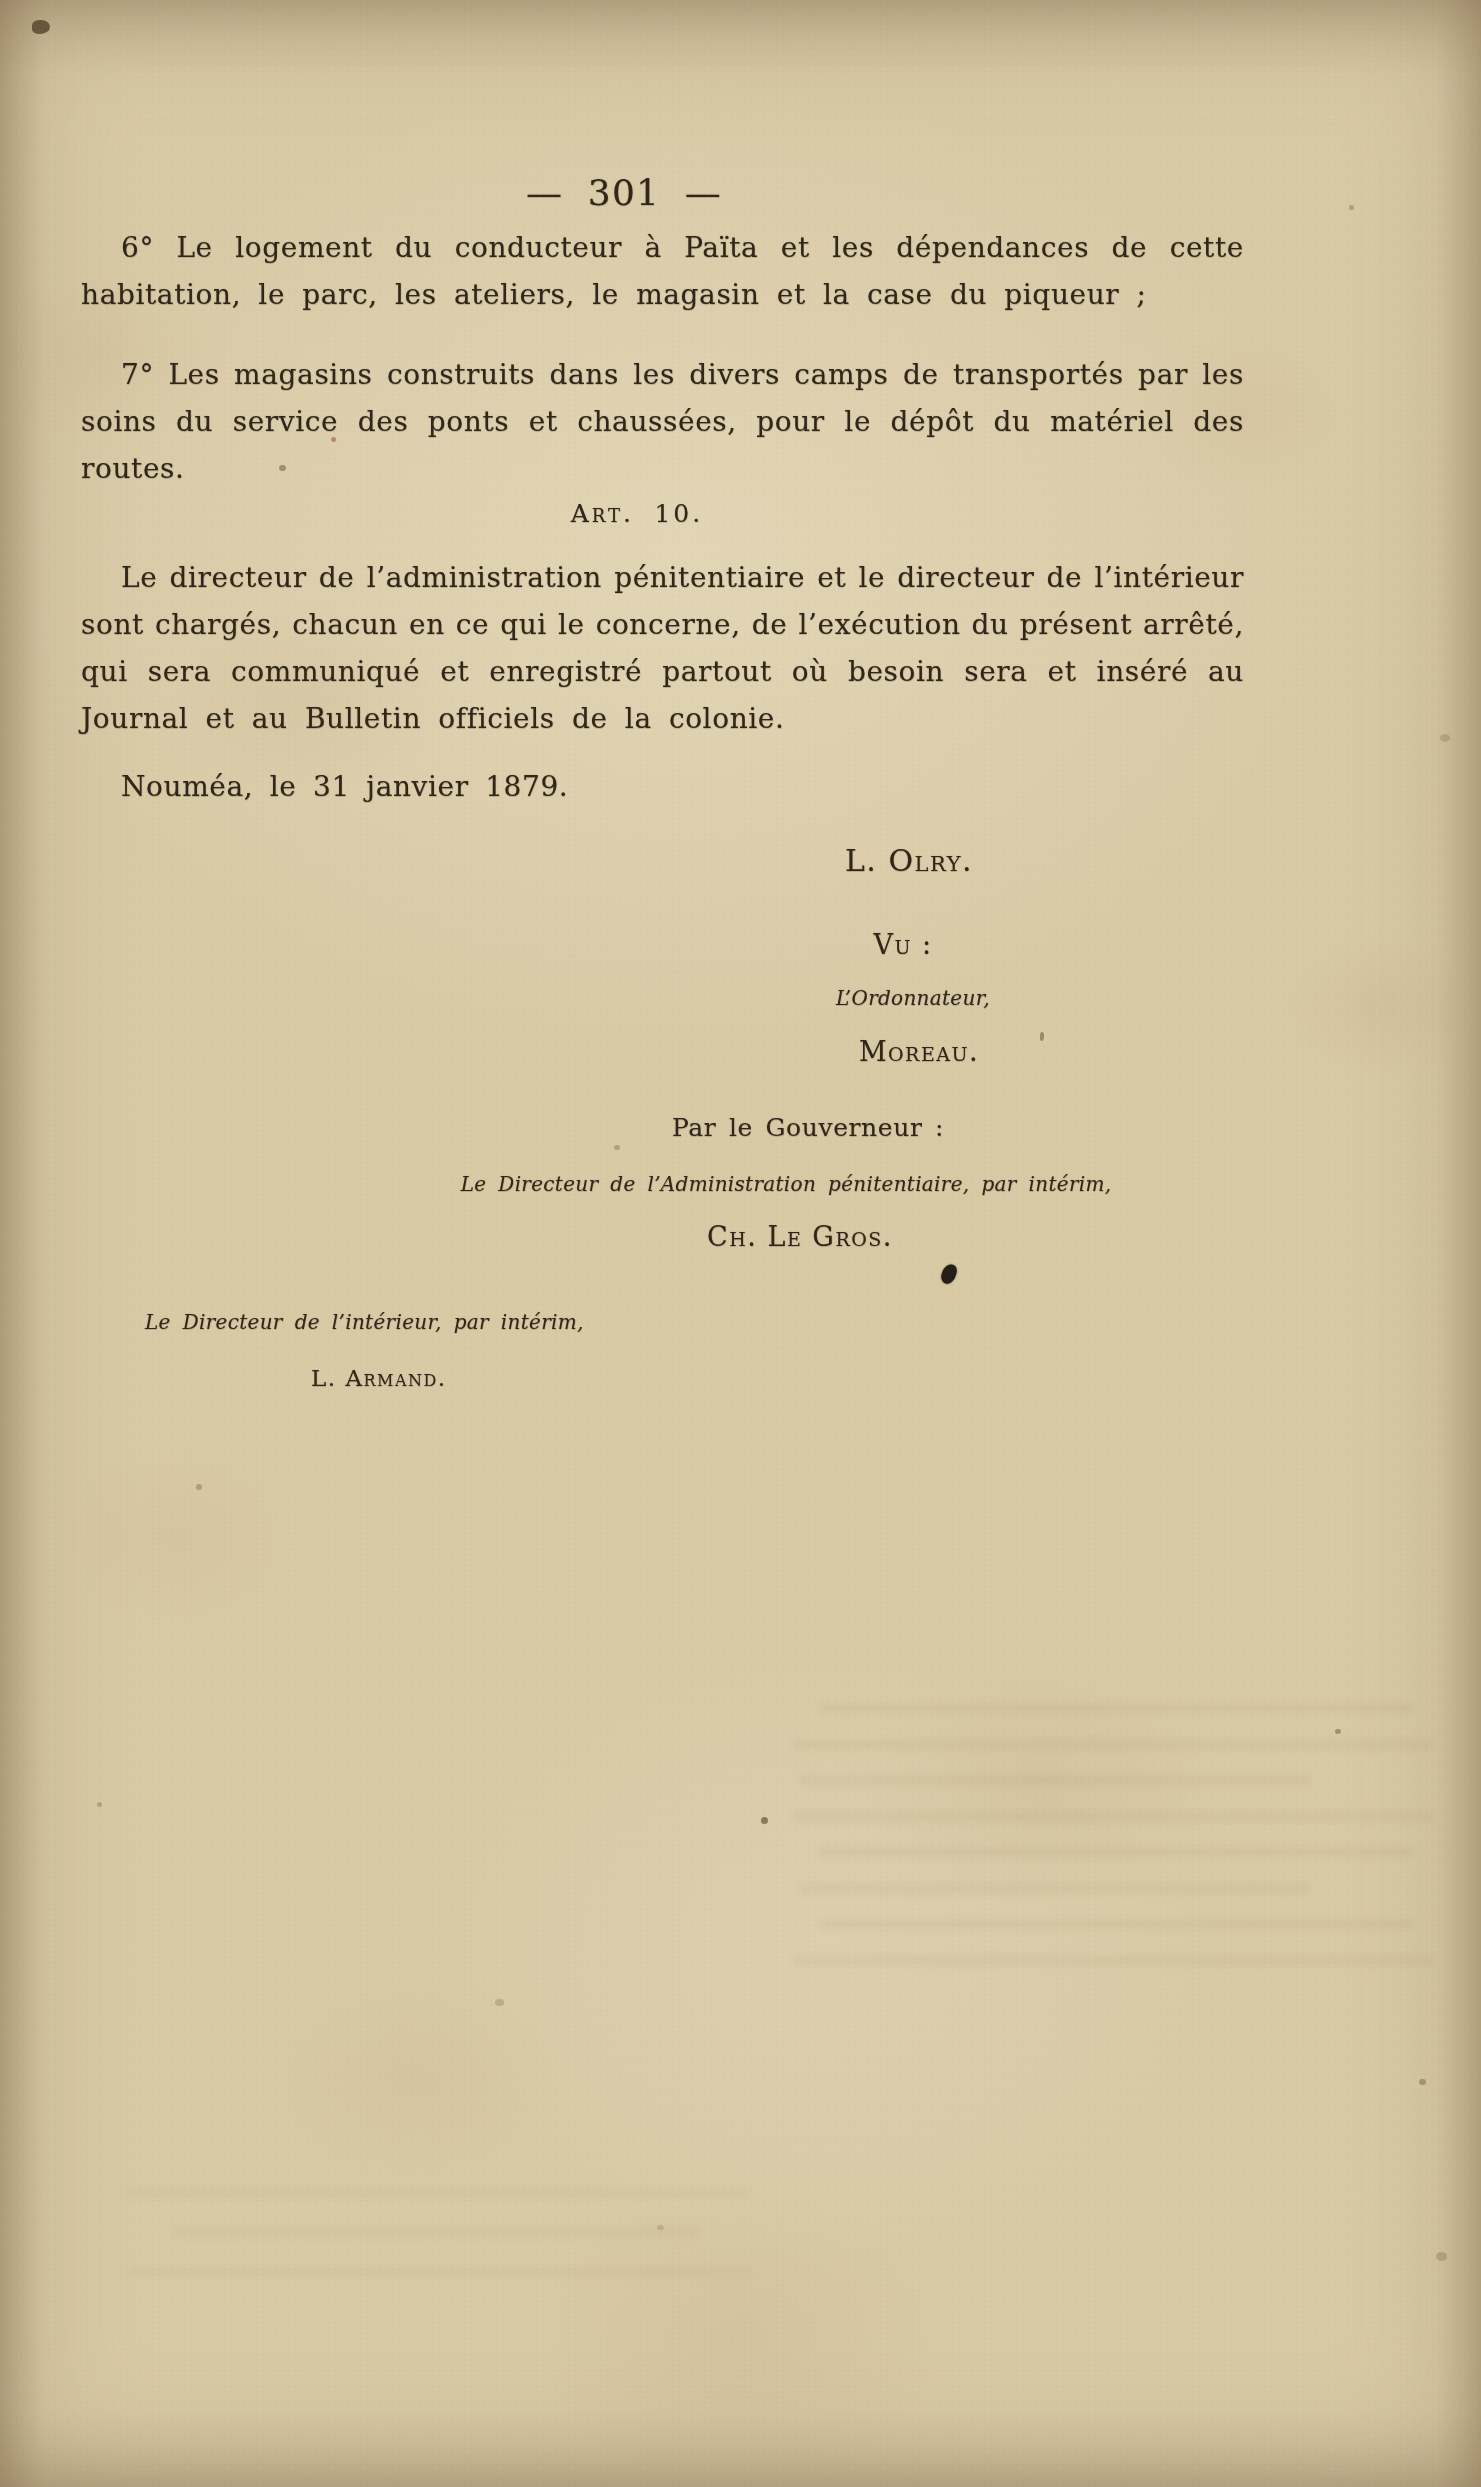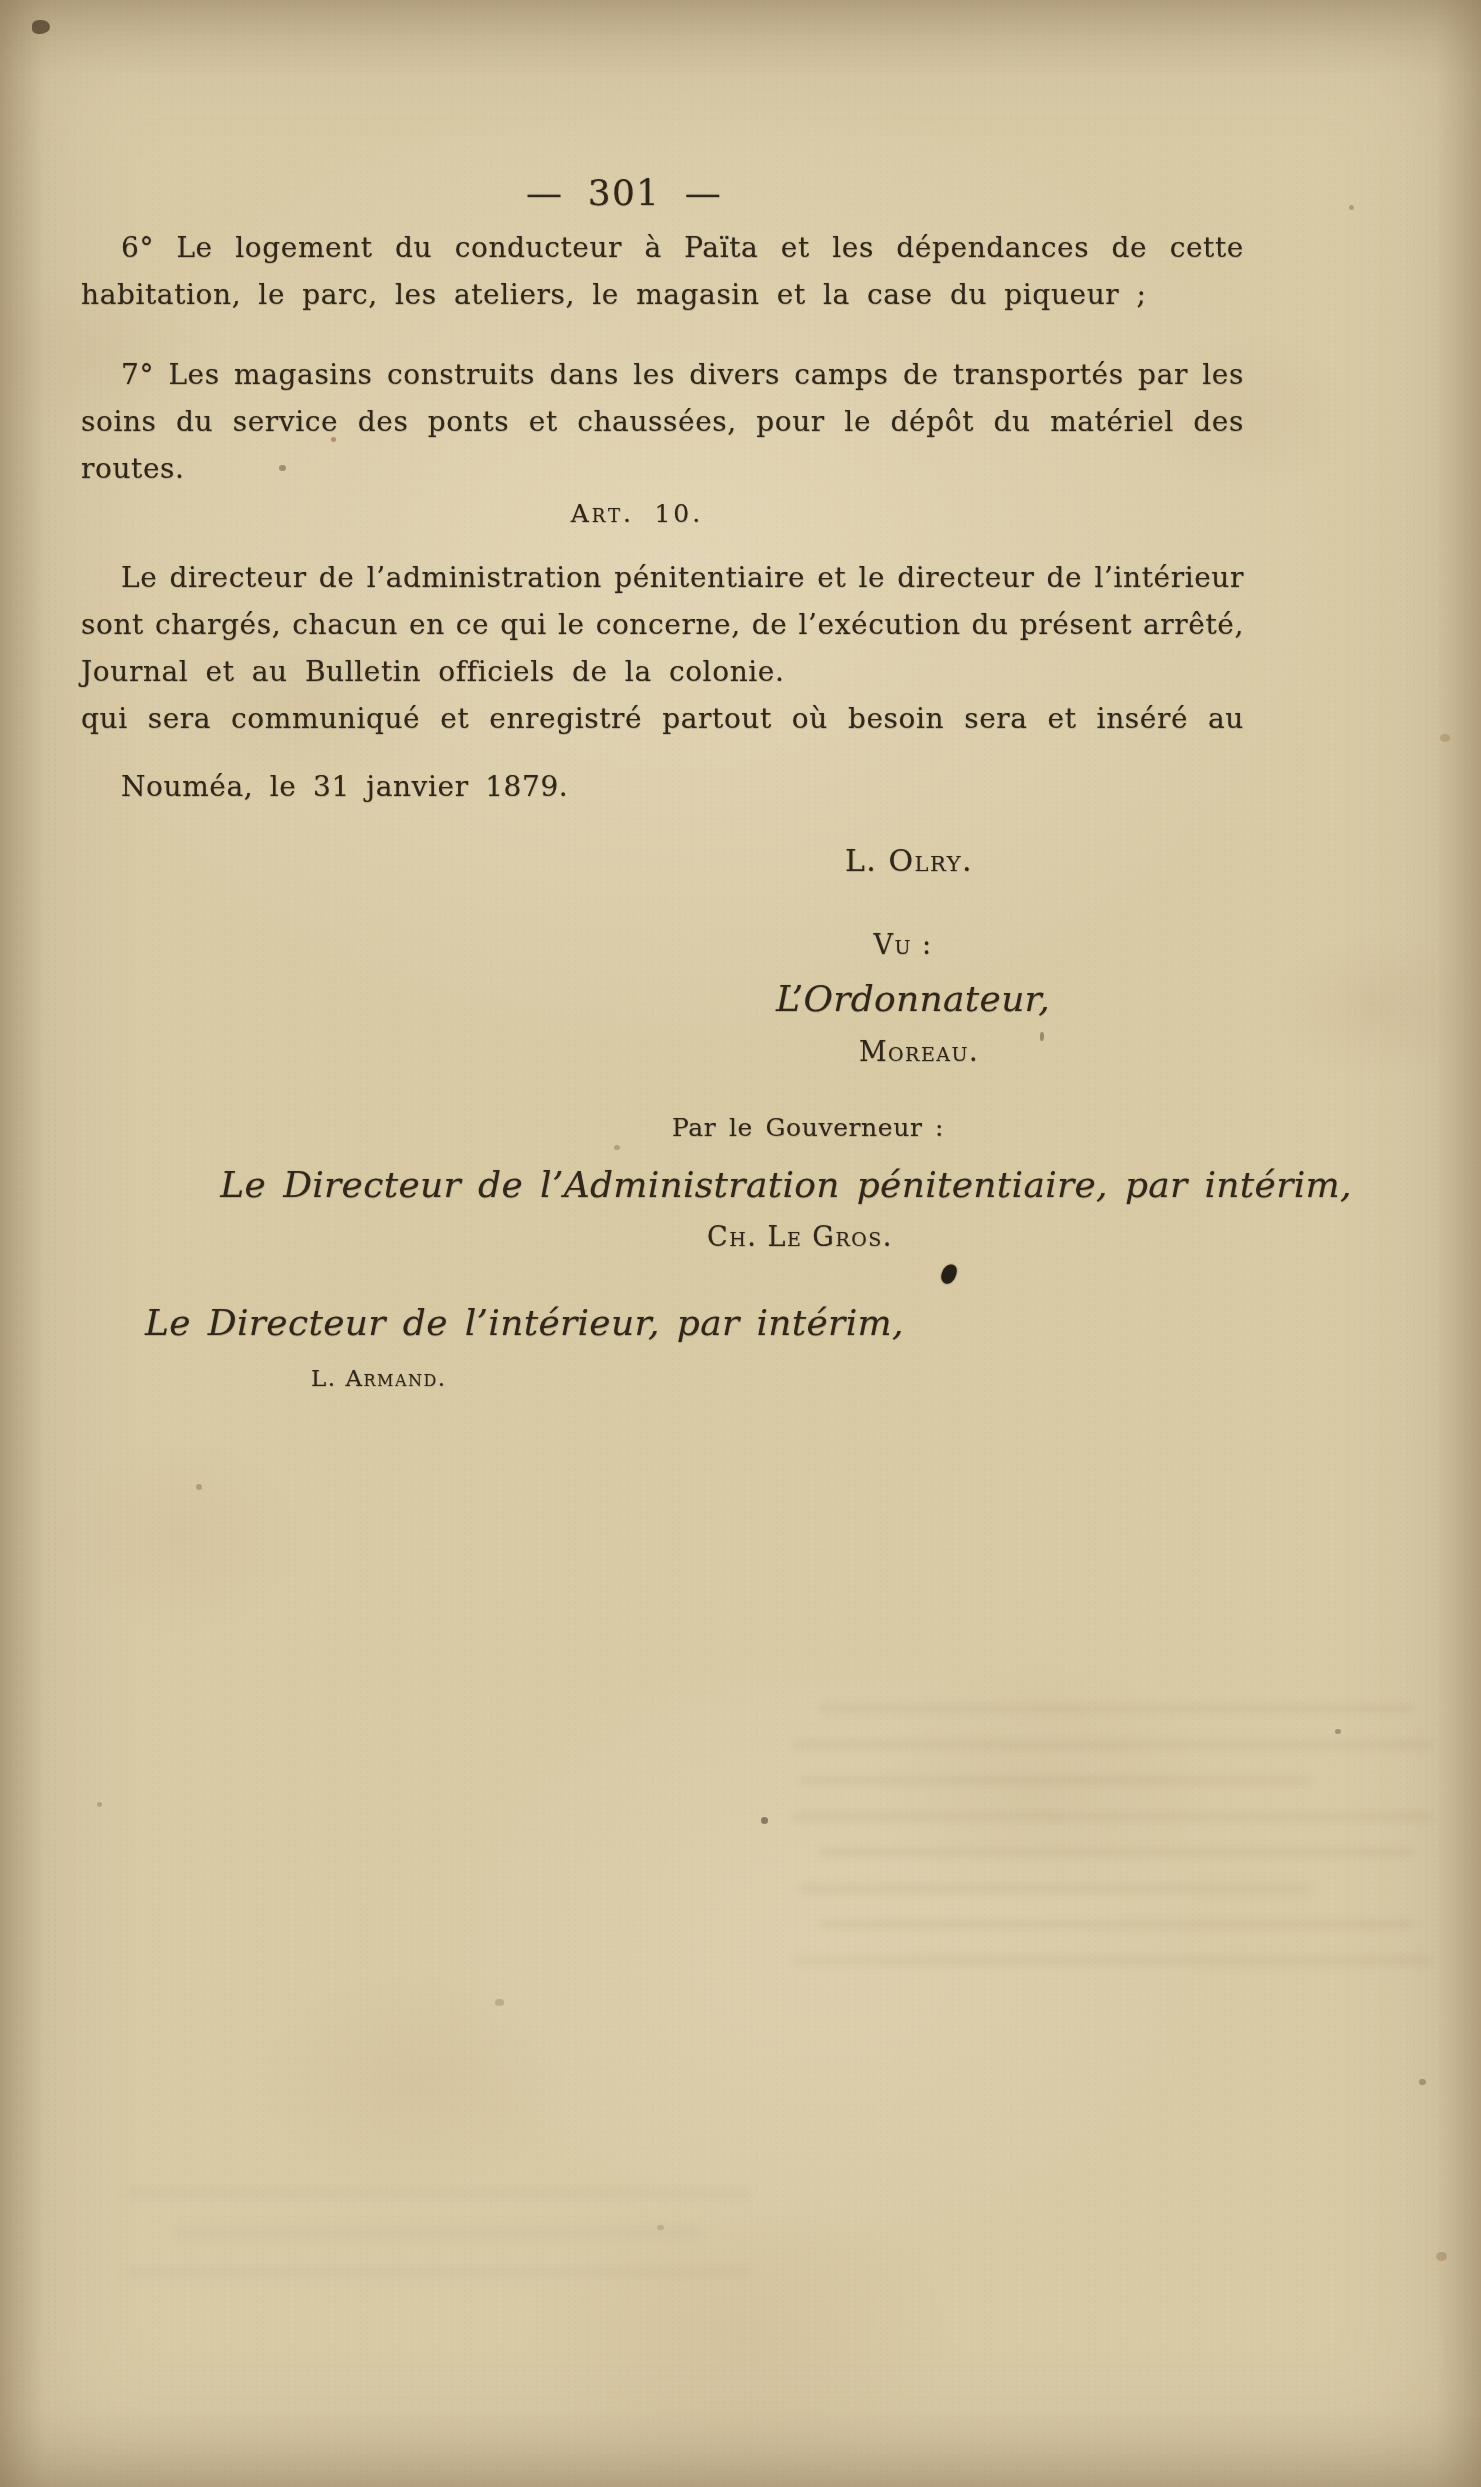--- a/index.html
+++ b/index.html
@@ -87,21 +87,21 @@
   .line{text-align:justify;text-align-last:justify;}
   .line.last{text-align-last:left;word-spacing:7.7px;}
   .line.first{text-indent:40px;}
   .p6{top:224px;}
   .p7{top:351px;}
   .art-heading{top:490px;left:556px;font-size:25px;line-height:47px;font-variant:small-caps;letter-spacing:3px;word-spacing:9.5px;}
   .part10{top:554px;}
   .dateline{top:763px;font-size:28px;line-height:47px;text-indent:40px;word-spacing:7px;letter-spacing:0.6px;}
   .sig{line-height:47px;}
   .sc{font-variant:small-caps;letter-spacing:1.5px;}
-  .it{font-style:italic;font-size:36px;letter-spacing:0.3px;word-spacing:5.3px;}
+  .it{font-style:italic;font-size:20px;letter-spacing:0.3px;word-spacing:5.3px;}
   .sig-olry{top:837px;left:828px;font-size:30px;}
   .sig-vu{top:921px;left:822px;font-size:27px;}
   .sig-ordonnateur{top:975px;left:832px;}
   .sig-moreau{top:1028px;left:838px;font-size:27px;}
   .sig-pargouv{top:1104px;left:727px;font-size:25px;word-spacing:4.1px;letter-spacing:0.6px;}
   .sig-dirpenit{top:1161px;left:705px;text-align:center;}
   .sig-legros{top:1213px;left:719px;font-size:27px;}
   .sig-dirint{top:1299px;left:64px;transform:none;}
   .sig-armand{top:1355px;left:230px;font-size:23px;transform:none;}
 </style>
@@ -158,22 +158,22 @@
     <div class="line first">7° Les magasins construits dans les divers camps de transportés par les</div>
     <div class="line">soins du service des ponts et chaussées, pour le dépôt du matériel des</div>
     <div class="line last">routes.</div>
   </div>
 
   <div class="abs ctr art-heading">Art. 10.</div>
 
   <div class="abs body-par part10">
     <div class="line first">Le directeur de l’administration pénitentiaire et le directeur de l’intérieur</div>
     <div class="line">sont chargés, chacun en ce qui le concerne, de l’exécution du présent arrêté,</div>
+    <div class="line">qui sera communiqué et enregistré partout où besoin sera et inséré au</div>
     <div class="line last">Journal et au Bulletin officiels de la colonie.</div>
-    <div class="line">qui sera communiqué et enregistré partout où besoin sera et inséré au</div>
   </div>
 
   <div class="abs dateline">Nouméa, le 31 janvier 1879.</div>
 
   <div class="abs ctr sig sc sig-olry">L. Olry.</div>
 
   <div class="abs ctr sig sc sig-vu">Vu :</div>
   <div class="abs ctr sig it sig-ordonnateur">L’Ordonnateur,</div>
   <div class="abs ctr sig sc sig-moreau">Moreau.</div>
 

